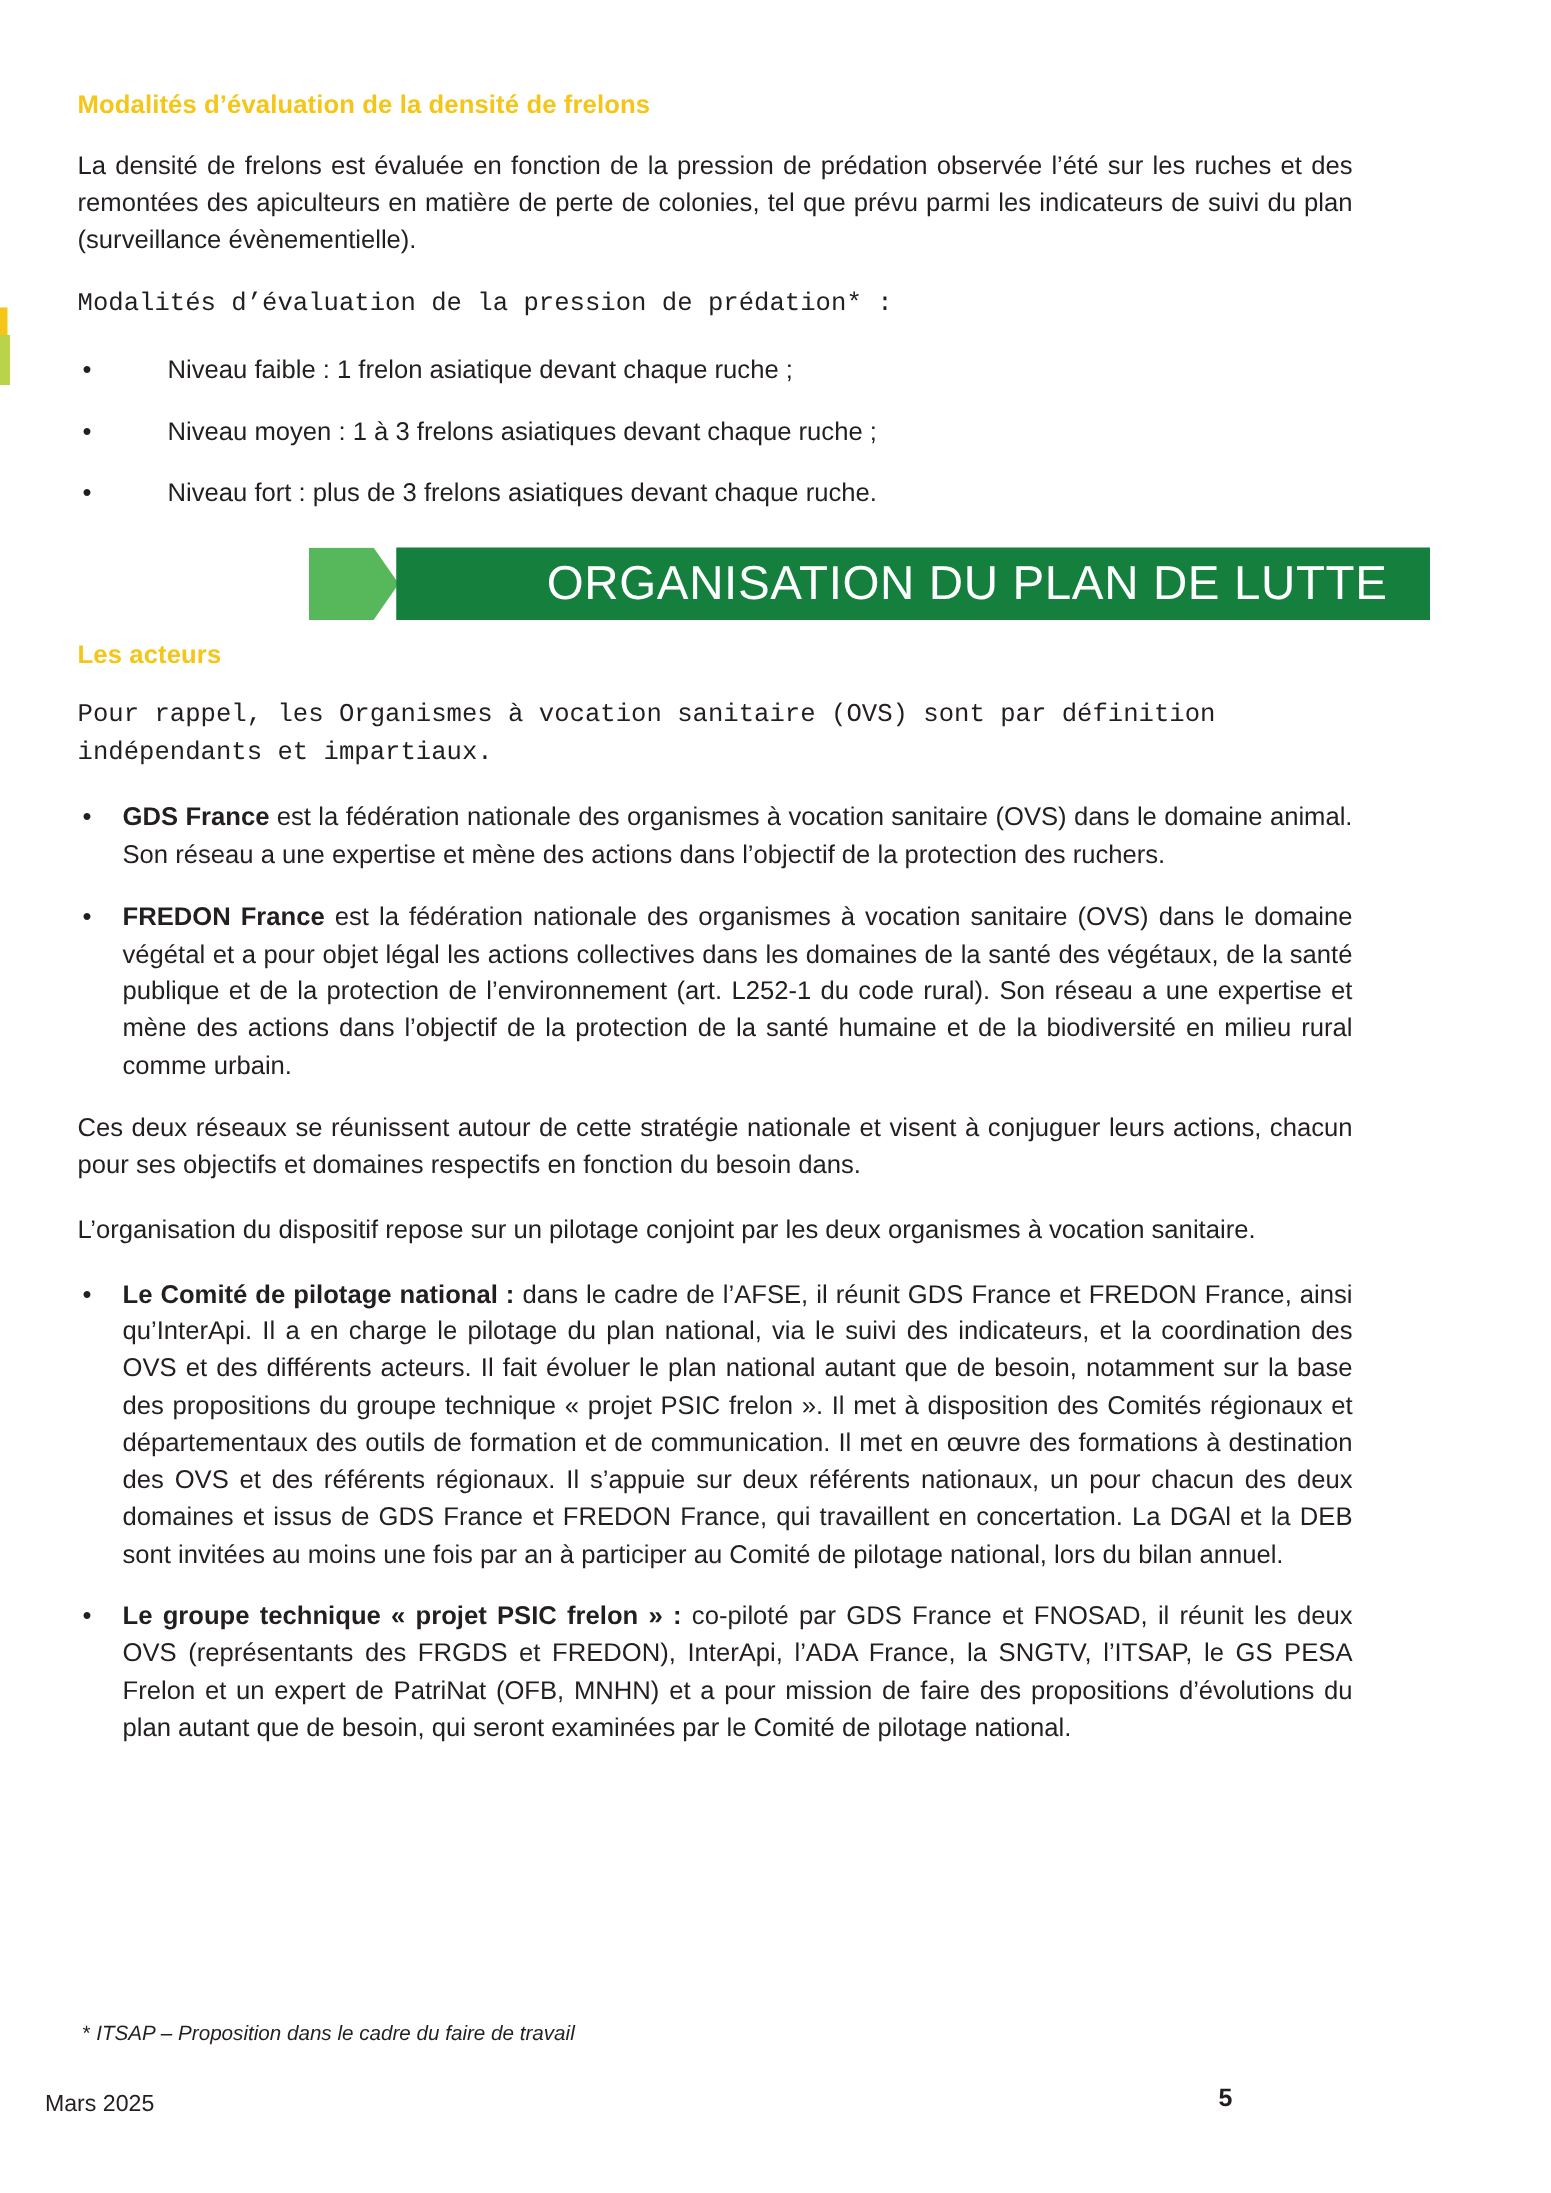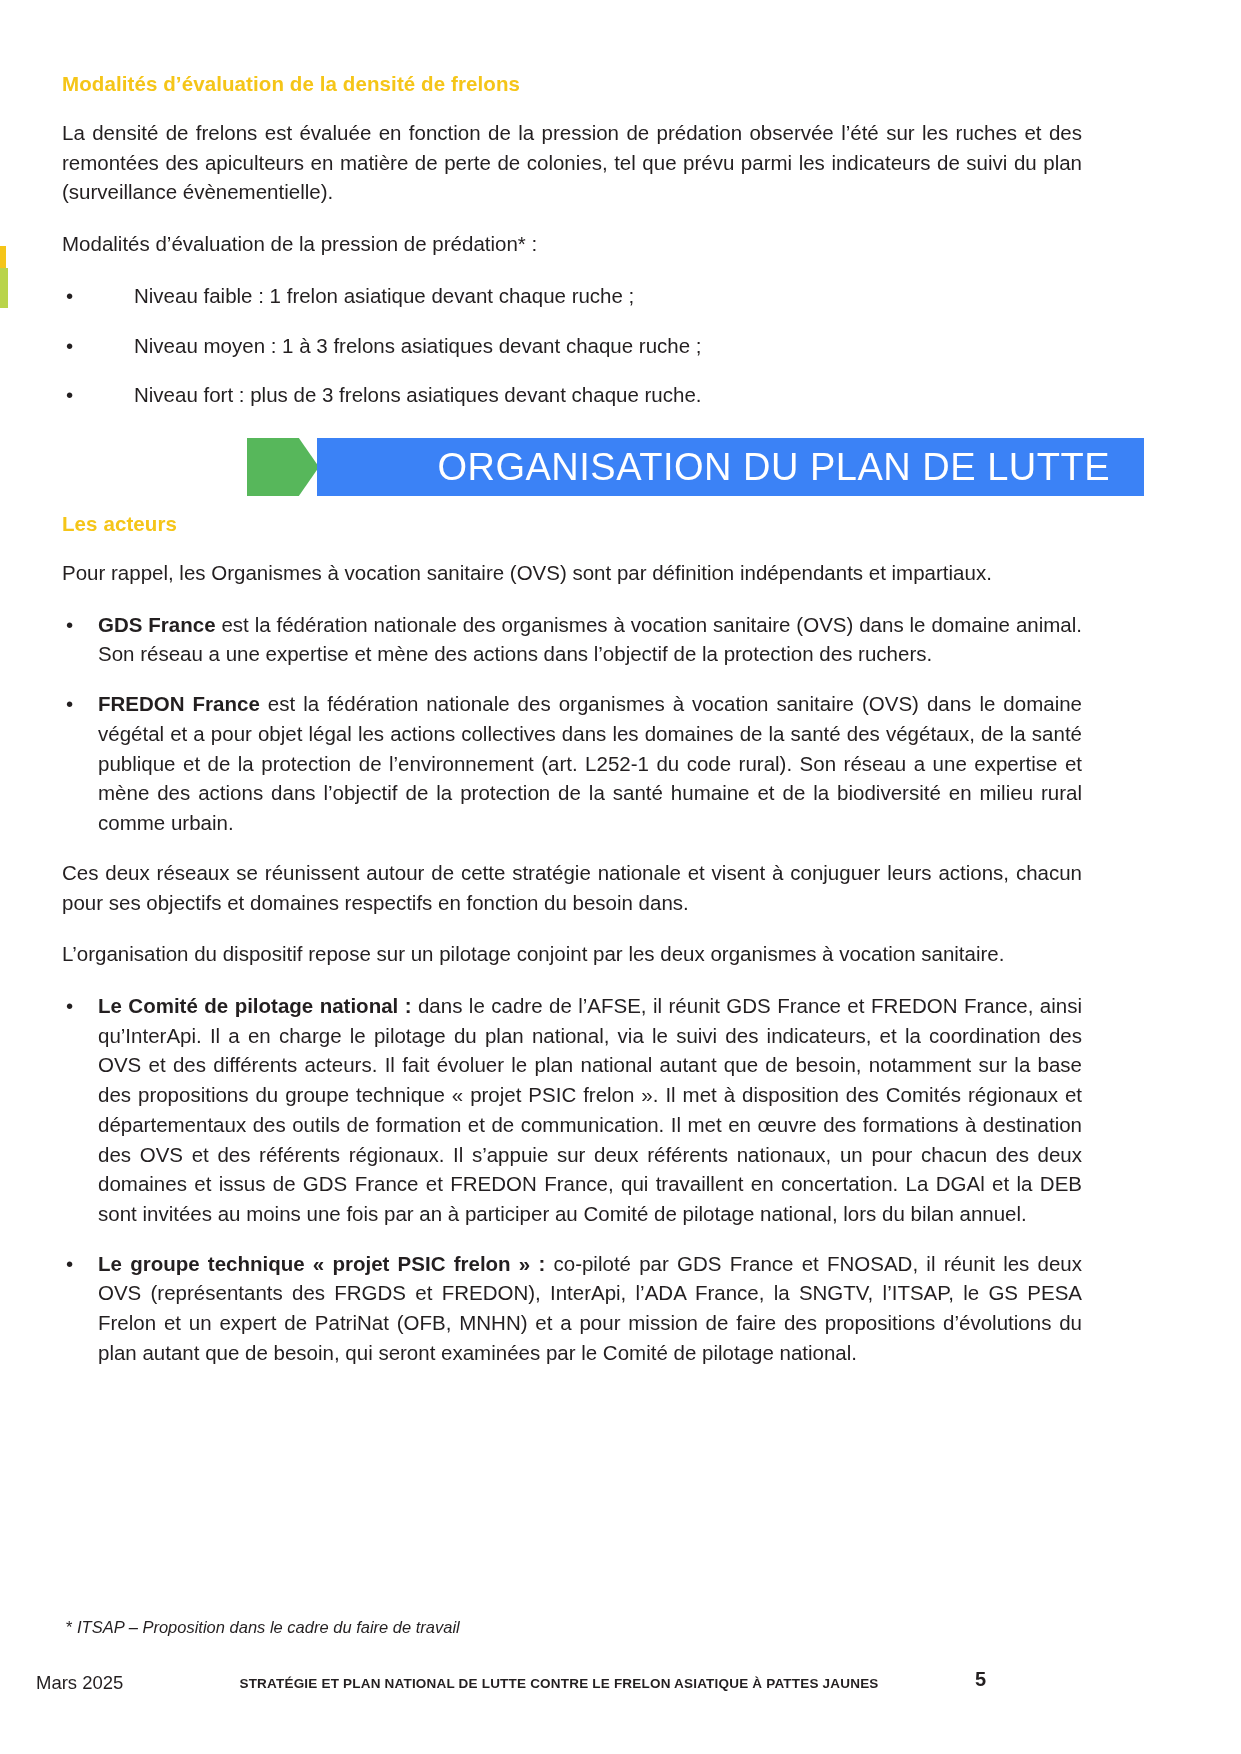--- a/index.html
+++ b/index.html
@@ -40,20 +40,21 @@
   }
   p.body-text {
     font-size: 20.5px;
     line-height: 1.45;
     margin: 0 0 22px 0;
     text-align: justify;
     color: #231f20;
   }
   p.body-text.loose {
     text-align: left;
+    font-family: Liberation Mono, monospace;
   }
   ul.bullets {
     list-style: none;
     margin: 0 0 18px 0;
     padding: 0;
   }
   ul.bullets li {
     position: relative;
     font-size: 20.5px;
     line-height: 1.45;
@@ -86,21 +87,21 @@
     height: 58px;
     background: #57b75b;
     clip-path: polygon(0 0, 72% 0, 100% 50%, 72% 100%, 0 100%);
   }
   .banner-bar {
     position: absolute;
     left: 255px;
     top: 0;
     right: -62px;
     height: 58px;
-    background: #3b82f6;
+    background: #15803d;
     display: flex;
     align-items: center;
     justify-content: flex-end;
     padding-right: 34px;
     box-sizing: border-box;
   }
   .banner-bar .banner-text {
     color: #ffffff;
     font-size: 38px;
     letter-spacing: 0.5px;
@@ -240,17 +241,16 @@
 
   </div>
 
   <div class="footnote">
     <span class="star">*</span>
     <span>ITSAP – Proposition dans le cadre du faire de travail</span>
   </div>
 
   <div class="footer">
     <div class="footer-date">Mars 2025</div>
-    <div class="footer-center">STRATÉGIE ET PLAN NATIONAL DE LUTTE CONTRE LE FRELON ASIATIQUE À PATTES JAUNES</div>
     <div class="footer-page">5</div>
   </div>
 
 </div>
 
 </body></html>

